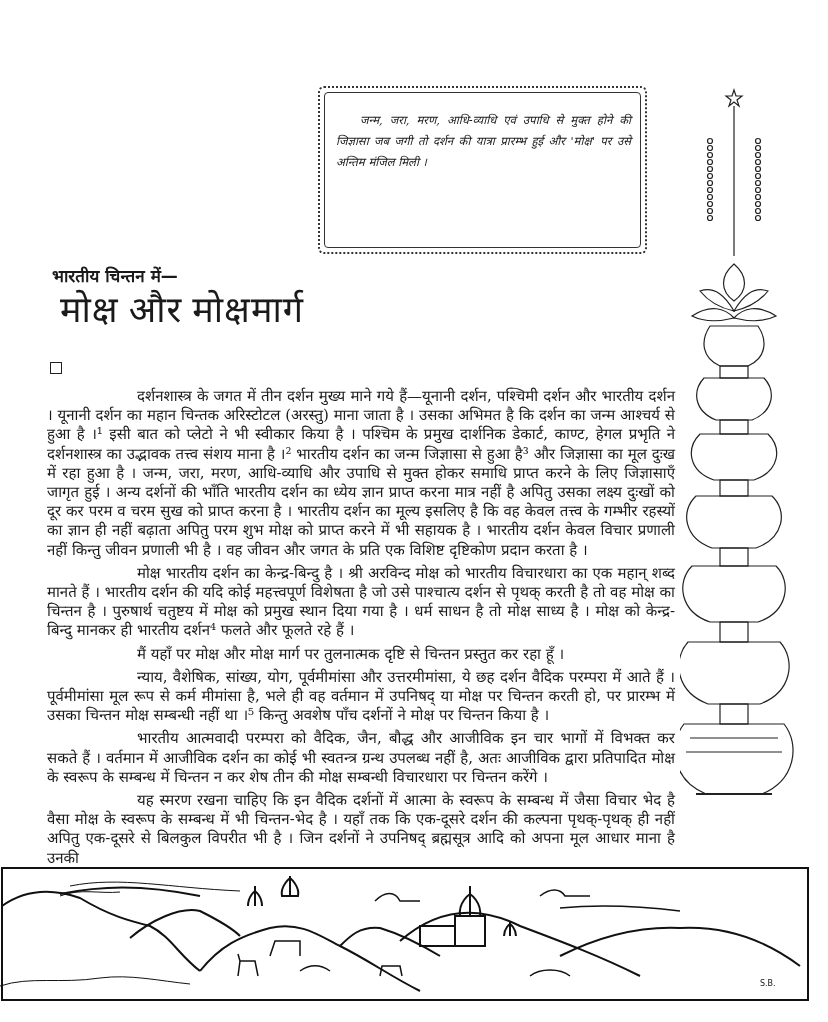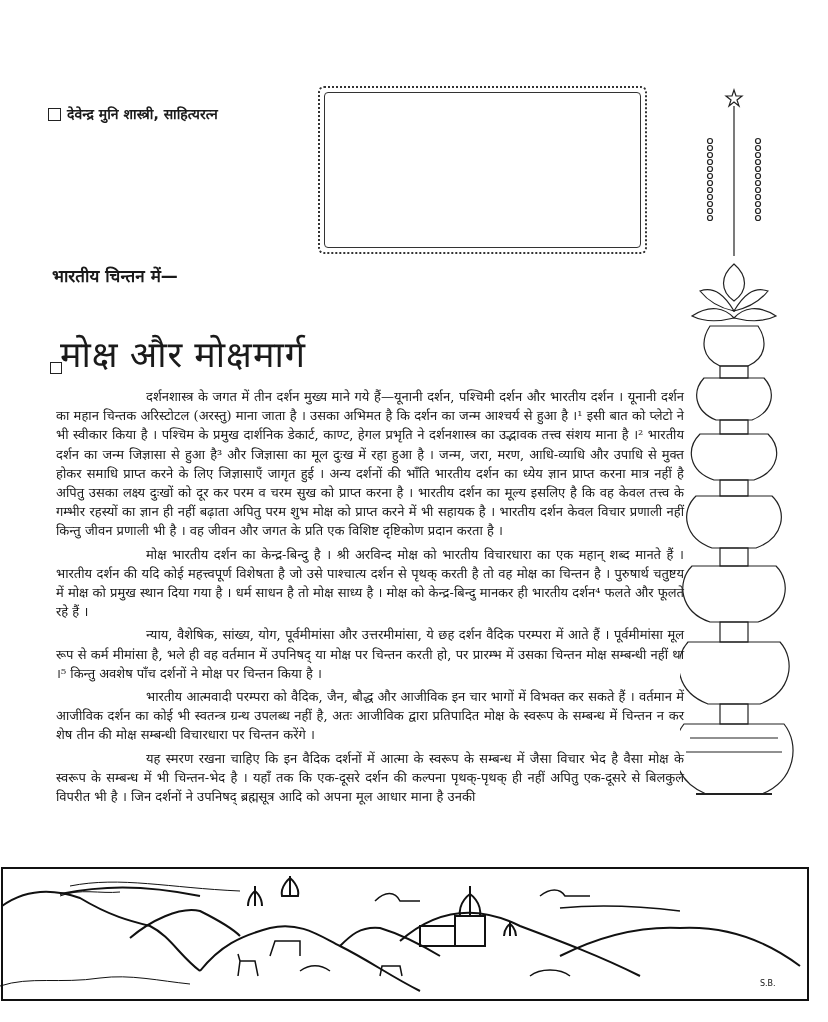--- a/index.html
+++ b/index.html
@@ -6,46 +6,47 @@
   body { width:828px; height:1022px; position:relative; overflow:hidden; font-family:"DejaVu Serif", serif; color:#1a1a1a; }
   .author { position:absolute; left:48px; top:104px; width:270px; }
   .author .sq { display:inline-block; width:11px; height:11px; border:1.3px solid #222; vertical-align:middle; margin-right:6px; }
   .author .name { font-family:"DejaVu Sans", sans-serif; font-weight:bold; font-size:14px; }
   .author .desc { font-size:12px; margin-left:22px; line-height:17px; margin-top:2px; }
   .quotebox { position:absolute; left:318px; top:86px; width:325px; height:164px; border:2px dotted #333; border-radius:6px; }
   .quotebox::before { content:""; position:absolute; inset:4px; border:1px solid #333; border-radius:4px; }
   .quotebox .inner { position:absolute; left:16px; top:22px; right:14px; font-size:11.5px; line-height:21px; font-style:italic; text-align:justify; }
   .quotebox p { margin:0; text-indent:24px; }
   .kicker { position:absolute; left:52px; top:264px; font-family:"DejaVu Sans", sans-serif; font-weight:bold; font-size:17px; }
-  .title { position:absolute; left:60px; top:284px; font-family:Liberation Sans, sans-serif; font-size:36px; letter-spacing:1px;margin-top:45px; }
+  .title { position:absolute; left:60px; top:284px; font-family:Liberation Serif, serif; font-size:36px; letter-spacing:1px; }
   .bullet2 { position:absolute; left:50px; top:362px; width:10px; height:10px; border:1.3px solid #222; }
-  .body { position:absolute; left:47px; top:387px; width:628px; font-size:13px; line-height:19.2px; text-align:justify;margin-left:9px; }
+  .body { position:absolute; left:47px; top:387px; width:628px; font-size:15px; line-height:19.2px; text-align:justify; }
   .body p { margin:0 0 4px 0; text-indent:90px; }
   .column { position:absolute; left:680px; top:86px; width:140px; height:770px; }
   .footer-art { position:absolute; left:0; top:866px; width:828px; height:140px; }
 </style>
 </head>
 <body>
 
 <div class="author">
-  <div><span class="sq"></span><span class="name">देवेन्द्र मुनि शास्त्री, साहित्यरत्न</span></div>
 </div>
 
 <div class="quotebox">
   <div class="inner">
+    <p>जन्म, जरा, मरण, आधि-व्याधि एवं उपाधि से मुक्त होने की जिज्ञासा जब जगी तो दर्शन की यात्रा प्रारम्भ हुई और 'मोक्ष' पर उसे अन्तिम मंजिल मिली ।</p>
   </div>
 </div>
 
 <div class="kicker">भारतीय चिन्तन में—</div>
 <div class="title">मोक्ष और मोक्षमार्ग</div>
 <div class="bullet2"></div>
 
 <div class="body">
   <p>दर्शनशास्त्र के जगत में तीन दर्शन मुख्य माने गये हैं—यूनानी दर्शन, पश्चिमी दर्शन और भारतीय दर्शन । यूनानी दर्शन का महान चिन्तक अरिस्टोटल (अरस्तु) माना जाता है । उसका अभिमत है कि दर्शन का जन्म आश्चर्य से हुआ है ।¹ इसी बात को प्लेटो ने भी स्वीकार किया है । पश्चिम के प्रमुख दार्शनिक डेकार्ट, काण्ट, हेगल प्रभृति ने दर्शनशास्त्र का उद्भावक तत्त्व संशय माना है ।² भारतीय दर्शन का जन्म जिज्ञासा से हुआ है³ और जिज्ञासा का मूल दुःख में रहा हुआ है । जन्म, जरा, मरण, आधि-व्याधि और उपाधि से मुक्त होकर समाधि प्राप्त करने के लिए जिज्ञासाएँ जागृत हुई । अन्य दर्शनों की भाँति भारतीय दर्शन का ध्येय ज्ञान प्राप्त करना मात्र नहीं है अपितु उसका लक्ष्य दुःखों को दूर कर परम व चरम सुख को प्राप्त करना है । भारतीय दर्शन का मूल्य इसलिए है कि वह केवल तत्त्व के गम्भीर रहस्यों का ज्ञान ही नहीं बढ़ाता अपितु परम शुभ मोक्ष को प्राप्त करने में भी सहायक है । भारतीय दर्शन केवल विचार प्रणाली नहीं किन्तु जीवन प्रणाली भी है । वह जीवन और जगत के प्रति एक विशिष्ट दृष्टिकोण प्रदान करता है ।</p>
   <p>मोक्ष भारतीय दर्शन का केन्द्र-बिन्दु है । श्री अरविन्द मोक्ष को भारतीय विचारधारा का एक महान् शब्द मानते हैं । भारतीय दर्शन की यदि कोई महत्त्वपूर्ण विशेषता है जो उसे पाश्चात्य दर्शन से पृथक् करती है तो वह मोक्ष का चिन्तन है । पुरुषार्थ चतुष्टय में मोक्ष को प्रमुख स्थान दिया गया है । धर्म साधन है तो मोक्ष साध्य है । मोक्ष को केन्द्र-बिन्दु मानकर ही भारतीय दर्शन⁴ फलते और फूलते रहे हैं ।</p>
+  <p>मैं यहाँ पर मोक्ष और मोक्ष मार्ग पर तुलनात्मक दृष्टि से चिन्तन प्रस्तुत कर रहा हूँ ।</p>
   <p>न्याय, वैशेषिक, सांख्य, योग, पूर्वमीमांसा और उत्तरमीमांसा, ये छह दर्शन वैदिक परम्परा में आते हैं । पूर्वमीमांसा मूल रूप से कर्म मीमांसा है, भले ही वह वर्तमान में उपनिषद् या मोक्ष पर चिन्तन करती हो, पर प्रारम्भ में उसका चिन्तन मोक्ष सम्बन्धी नहीं था ।⁵ किन्तु अवशेष पाँच दर्शनों ने मोक्ष पर चिन्तन किया है ।</p>
   <p>भारतीय आत्मवादी परम्परा को वैदिक, जैन, बौद्ध और आजीविक इन चार भागों में विभक्त कर सकते हैं । वर्तमान में आजीविक दर्शन का कोई भी स्वतन्त्र ग्रन्थ उपलब्ध नहीं है, अतः आजीविक द्वारा प्रतिपादित मोक्ष के स्वरूप के सम्बन्ध में चिन्तन न कर शेष तीन की मोक्ष सम्बन्धी विचारधारा पर चिन्तन करेंगे ।</p>
   <p>यह स्मरण रखना चाहिए कि इन वैदिक दर्शनों में आत्मा के स्वरूप के सम्बन्ध में जैसा विचार भेद है वैसा मोक्ष के स्वरूप के सम्बन्ध में भी चिन्तन-भेद है । यहाँ तक कि एक-दूसरे दर्शन की कल्पना पृथक्-पृथक् ही नहीं अपितु एक-दूसरे से बिलकुल विपरीत भी है । जिन दर्शनों ने उपनिषद् ब्रह्मसूत्र आदि को अपना मूल आधार माना है उनकी</p>
 </div>
 
 <svg class="column" viewBox="0 0 140 770">
   <g fill="none" stroke="#222" stroke-width="1.2">
     <polygon points="54,4 56,10 62,10 57,14 59,20 54,16 49,20 51,14 46,10 52,10"></polygon>
     <line x1="54" y1="20" x2="54" y2="170"></line>
     <g>

